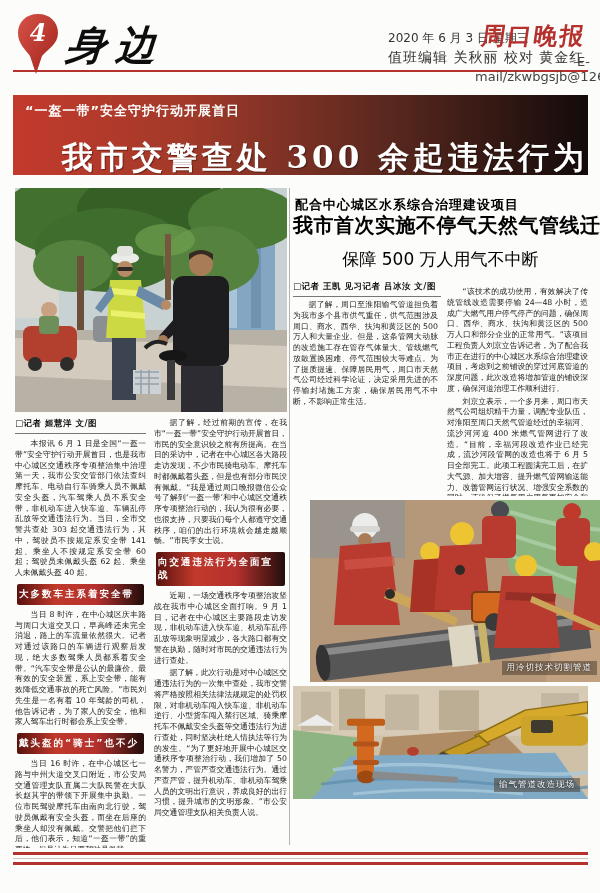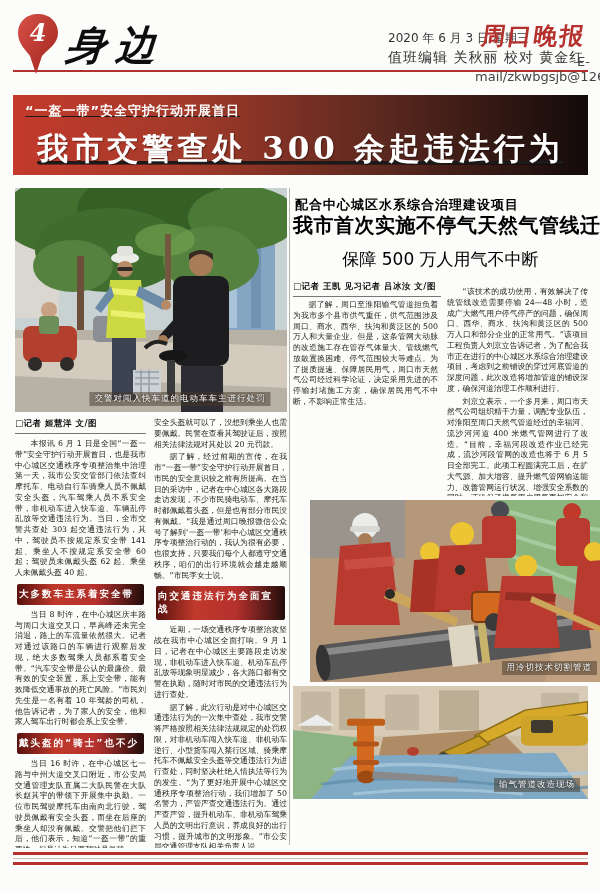--- a/index.html
+++ b/index.html
@@ -27,25 +27,24 @@
   .masthead {
     position:absolute; right:14px; top:20px; width:105px; text-align:center;
     font-family:"DejaVu Serif", serif; font-weight:bold; font-size:24px;
     color:#b5312d; letter-spacing:2px; transform:skewX(-8deg);
   }
   .masthead-email { position:absolute; right:10px; top:54px; width:115px; text-align:right; font-size:13px; color:#444; }
   
   .banner {
     position:absolute; left:13px; top:95px; width:575px; height:80px;
     background:linear-gradient(90deg,#c33a2c 0%,#a23a2a 30%,#5a281f 65%,#130b0a 100%);
-    text-decoration:underline;
   }
   .banner-kicker { padding:7px 0 0 12px; font-size:13px; font-weight:bold; color:#fff; letter-spacing:1px; }
   .banner-headline {
-    margin-top:8px; text-align:center;
+    margin-top:17px; text-align:right;
     font-family:"DejaVu Serif", serif; font-weight:bold; font-size:31px;
     color:#fff; letter-spacing:4px; text-shadow:1px 1px 1px rgba(0,0,0,.4);
   }
   
   .vdivider { position:absolute; left:289px; top:188px; width:1px; height:657px; background:#b9b2aa; }
   .byline {
     font-size:8.5px; font-weight:bold; color:#111;
     border-bottom:1px solid #777; padding-bottom:3px; margin-bottom:5px; letter-spacing:0.5px;
   }
   .para {
@@ -159,34 +158,32 @@
       <rect x="158" y="88" width="56" height="90" rx="10" fill="#1d1d20"></rect>
       <polygon points="160,130 144,148 150,154 166,140" fill="#1d1d20"></polygon>
       <circle cx="148" cy="152" r="5" fill="#a97c58"></circle>
       <rect x="166" y="178" width="42" height="46" fill="#2e2c33"></rect>
       <rect x="118" y="182" width="28" height="24" fill="#ccd1d6"></rect>
       <path d="M120 184 L144 184 M120 190 L144 190 M120 196 L144 196 M126 182 L126 206 M134 182 L134 206" stroke="#96a0a8" stroke-width="1.5" fill="none"></path>
       <ellipse cx="158" cy="168" rx="14" ry="6" fill="#161616"></ellipse>
       <rect x="152" y="172" width="8" height="40" fill="#3a3a3c"></rect>
       <path d="M130 160 Q140 150 152 156" stroke="#222" stroke-width="4" fill="none"></path>
     </svg>
-    <div class="photo-cap capA">交警对闯入快车道的电动车车主进行处罚</div>
   </div>
 
   <div class="textcol lcolA">
     <div class="byline">□记者 姬慧洋 文/图</div>
     <p class="para">本报讯 6 月 1 日是全国“一盔一带”安全守护行动开展首日，也是我市中心城区交通秩序专项整治集中治理第一天，我市公安交管部门依法查纠摩托车、电动自行车骑乘人员不佩戴安全头盔，汽车驾乘人员不系安全带，非机动车进入快车道、车辆乱停乱放等交通违法行为。当日，全市交警共查处 303 起交通违法行为，其中，驾驶员不按规定系安全带 141 起、乘坐人不按规定系安全带 60 起；驾驶员未佩戴头盔 62 起、乘坐人未佩戴头盔 40 起。</p>
     <div class="subhead">大多数车主系着安全带</div>
     <p class="para">当日 8 时许，在中心城区庆丰路与周口大道交叉口，早高峰还未完全消退，路上的车流量依然很大。记者对通过该路口的车辆进行观察后发现，绝大多数驾乘人员都系着安全带。“汽车安全带是公认的最廉价、最有效的安全装置，系上安全带，能有效降低交通事故的死亡风险。”市民刘先生是一名有着 10 年驾龄的司机，他告诉记者，为了家人的安全，他和家人驾车出行时都会系上安全带。</p>
     <div class="subhead">戴头盔的“骑士”也不少</div>
     <p class="para">当日 16 时许，在中心城区七一路与中州大道交叉口附近，市公安局交通管理支队直属二大队民警在大队长赵其宇的带领下开展集中执勤。一位市民驾驶摩托车由南向北行驶，驾驶员佩戴有安全头盔，而坐在后座的乘坐人却没有佩戴。交警把他们拦下后，他们表示，知道“一盔一带”的重要性，但是认为只要驾驶员佩戴</p>
   </div>
 
   <div class="textcol lcolB">
-    <p class="para cont">安全头盔就可以了，没想到乘坐人也需要佩戴。民警在查看其驾驶证后，按照相关法律法规对其处以 20 元罚款。</p>
     <p class="para">据了解，经过前期的宣传，在我市“一盔一带”安全守护行动开展首日，市民的安全意识较之前有所提高。在当日的采访中，记者在中心城区各大路段走访发现，不少市民骑电动车、摩托车时都佩戴着头盔，但是也有部分市民没有佩戴。“我是通过周口晚报微信公众号了解到‘一盔一带’和中心城区交通秩序专项整治行动的，我认为很有必要，也很支持，只要我们每个人都遵守交通秩序，咱们的出行环境就会越走越顺畅。”市民李女士说。</p>
     <div class="subhead">向交通违法行为全面宣战</div>
     <p class="para">近期，一场交通秩序专项整治攻坚战在我市中心城区全面打响。9 月 1 日，记者在中心城区主要路段走访发现，非机动车进入快车道、机动车乱停乱放等现象明显减少，各大路口都有交警在执勤，随时对市民的交通违法行为进行查处。</p>
     <p class="para">据了解，此次行动是对中心城区交通违法行为的一次集中查处，我市交警将严格按照相关法律法规规定的处罚权限，对非机动车闯入快车道、非机动车逆行、小型货车闯入禁行区域、骑乘摩托车不佩戴安全头盔等交通违法行为进行查处，同时坚决杜绝人情执法等行为的发生。“为了更好地开展中心城区交通秩序专项整治行动，我们增加了 50 名警力，严管严查交通违法行为。通过严查严管，提升机动车、非机动车驾乘人员的文明出行意识，养成良好的出行习惯，提升城市的文明形象。”市公安局交通管理支队相关负责人说。</p>
   </div>
 
   <div class="r-kicker">配合中心城区水系综合治理建设项目</div>
   <div class="r-headline">我市首次实施不停气天然气管线迁改</div>
   <div class="r-deck">保障 500 万人用气不中断</div>
   <div class="r-byline byline">□记者 王凯 见习记者 吕冰汝 文/图</div>

